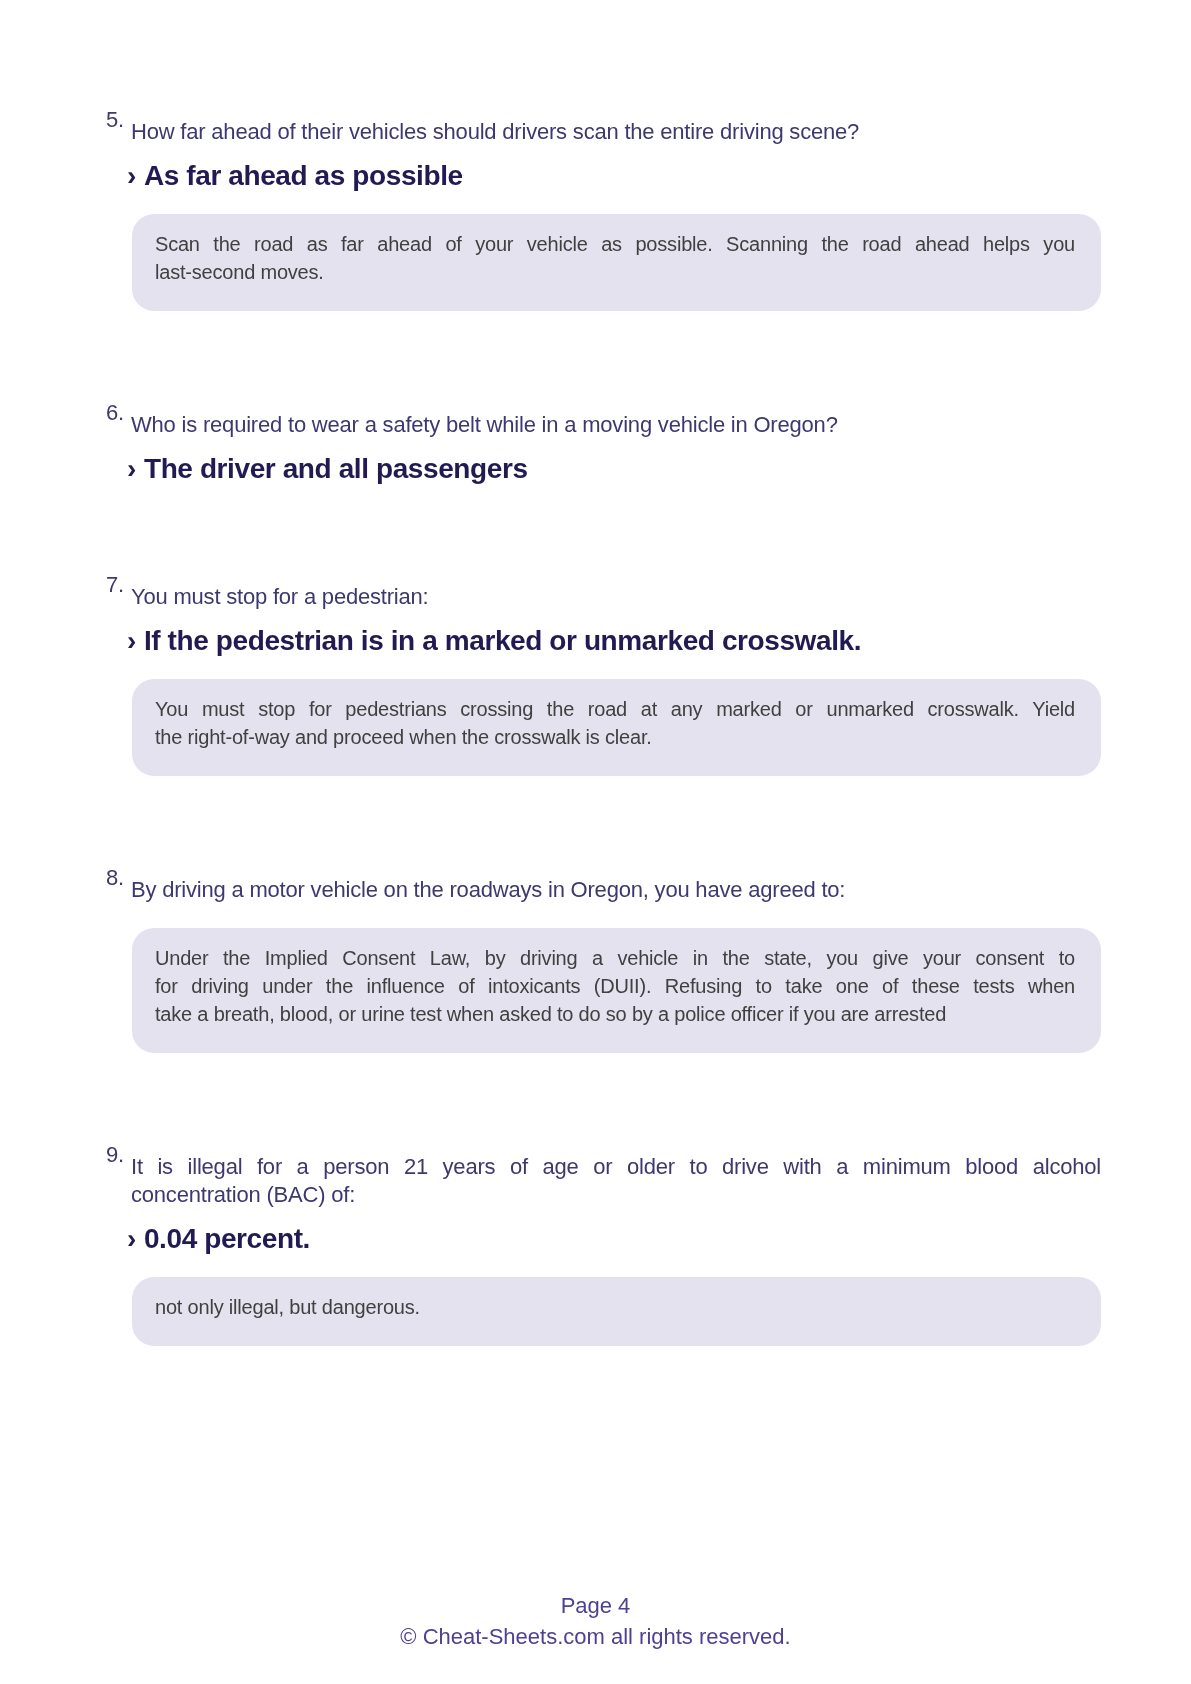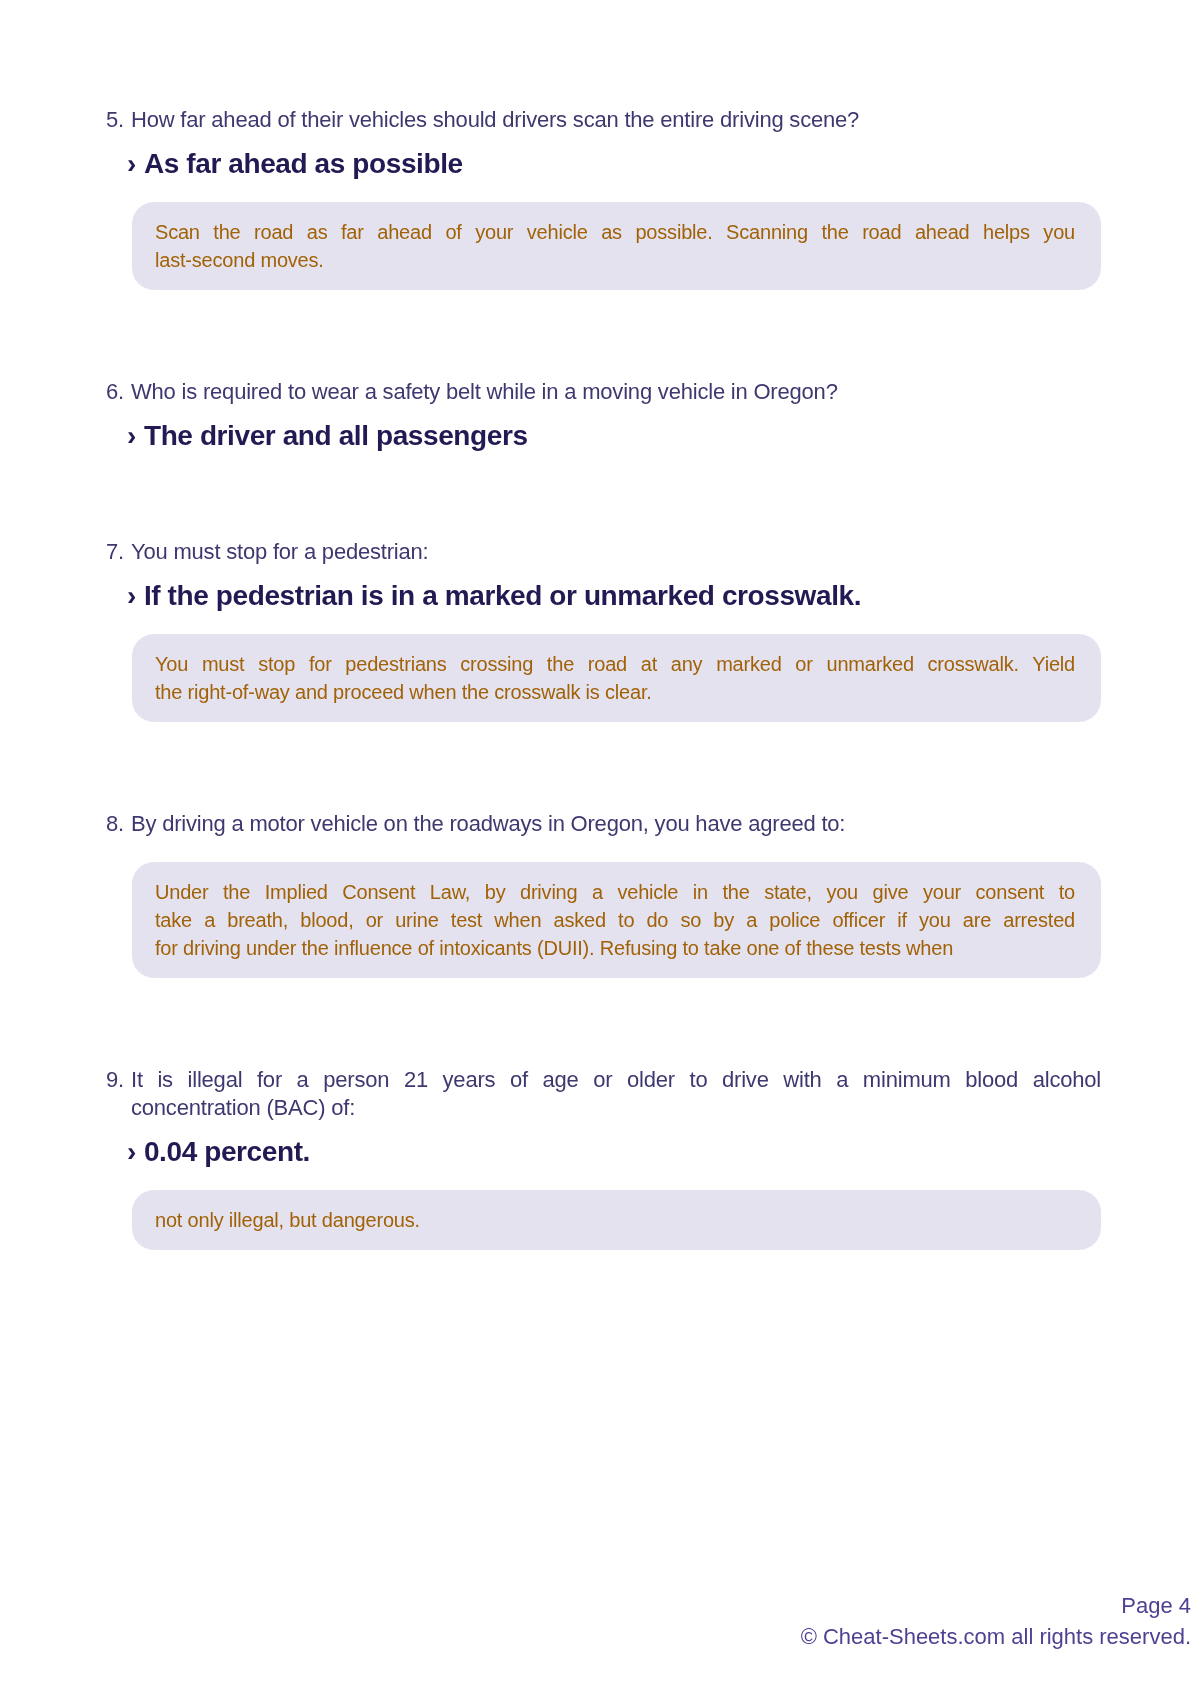--- a/index.html
+++ b/index.html
@@ -28,53 +28,54 @@
     color: #3e3870;
     letter-spacing: -0.2px;
   }
   .qtext {
     flex: 1;
     margin-left: 7px;
     font-size: 22px;
     line-height: 28px;
     color: #3e3870;
     letter-spacing: -0.2px;
+    margin-top: 12px;
   }
   
   .jlines .tline { text-align: justify; text-align-last: justify; }
   .jlines .tline:last-child { text-align-last: left; }
   
   .answer {
     margin: 16px 0 0 27px;
     font-size: 28px;
     font-weight: 700;
     line-height: 28px;
     color: #221b53;
     letter-spacing: -0.4px;
     white-space: nowrap;
   }
   .chev { display: inline-block; margin-right: 8px; font-weight: 700; }
   
   .expl {
     margin: 24px 0 0 32px;
     background: #e5e2f0;
     border-radius: 22px;
-    padding: 16px 26px 16px 23px;
+    padding: 16px 26px 25px 23px;
     font-size: 20px;
     line-height: 28px;
-    color: #a16207;
+    color: #404040;
     letter-spacing: -0.2px;
   }
   
   .footer {
     position: absolute;
     left: 0;
     bottom: 32px;
     width: 1191px;
-    text-align: right;
+    text-align: center;
     color: #4e4193;
     font-size: 22px;
     line-height: 31px;
   }
 </style>
 </head>
 <body>
 
 <div class="page">
 
@@ -124,22 +125,22 @@
 
   <section class="qblock">
     <div class="qrow">
       <div class="qnum">8.</div>
       <div class="qtext jlines">
           <div class="tline">By driving a motor vehicle on the roadways in Oregon, you have agreed to:</div>
         </div>
     </div>
     <div class="expl jlines">
         <div class="tline">Under the Implied Consent Law, by driving a vehicle in the state, you give your consent to</div>
+        <div class="tline">for driving under the influence of intoxicants (DUII). Refusing to take one of these tests when</div>
         <div class="tline">take a breath, blood, or urine test when asked to do so by a police officer if you are arrested</div>
-        <div class="tline">for driving under the influence of intoxicants (DUII). Refusing to take one of these tests when</div>
       </div>
   </section>
 
   <section class="qblock">
     <div class="qrow">
       <div class="qnum">9.</div>
       <div class="qtext jlines">
           <div class="tline">It is illegal for a person 21 years of age or older to drive with a minimum blood alcohol</div>
           <div class="tline">concentration (BAC) of:</div>
         </div>

